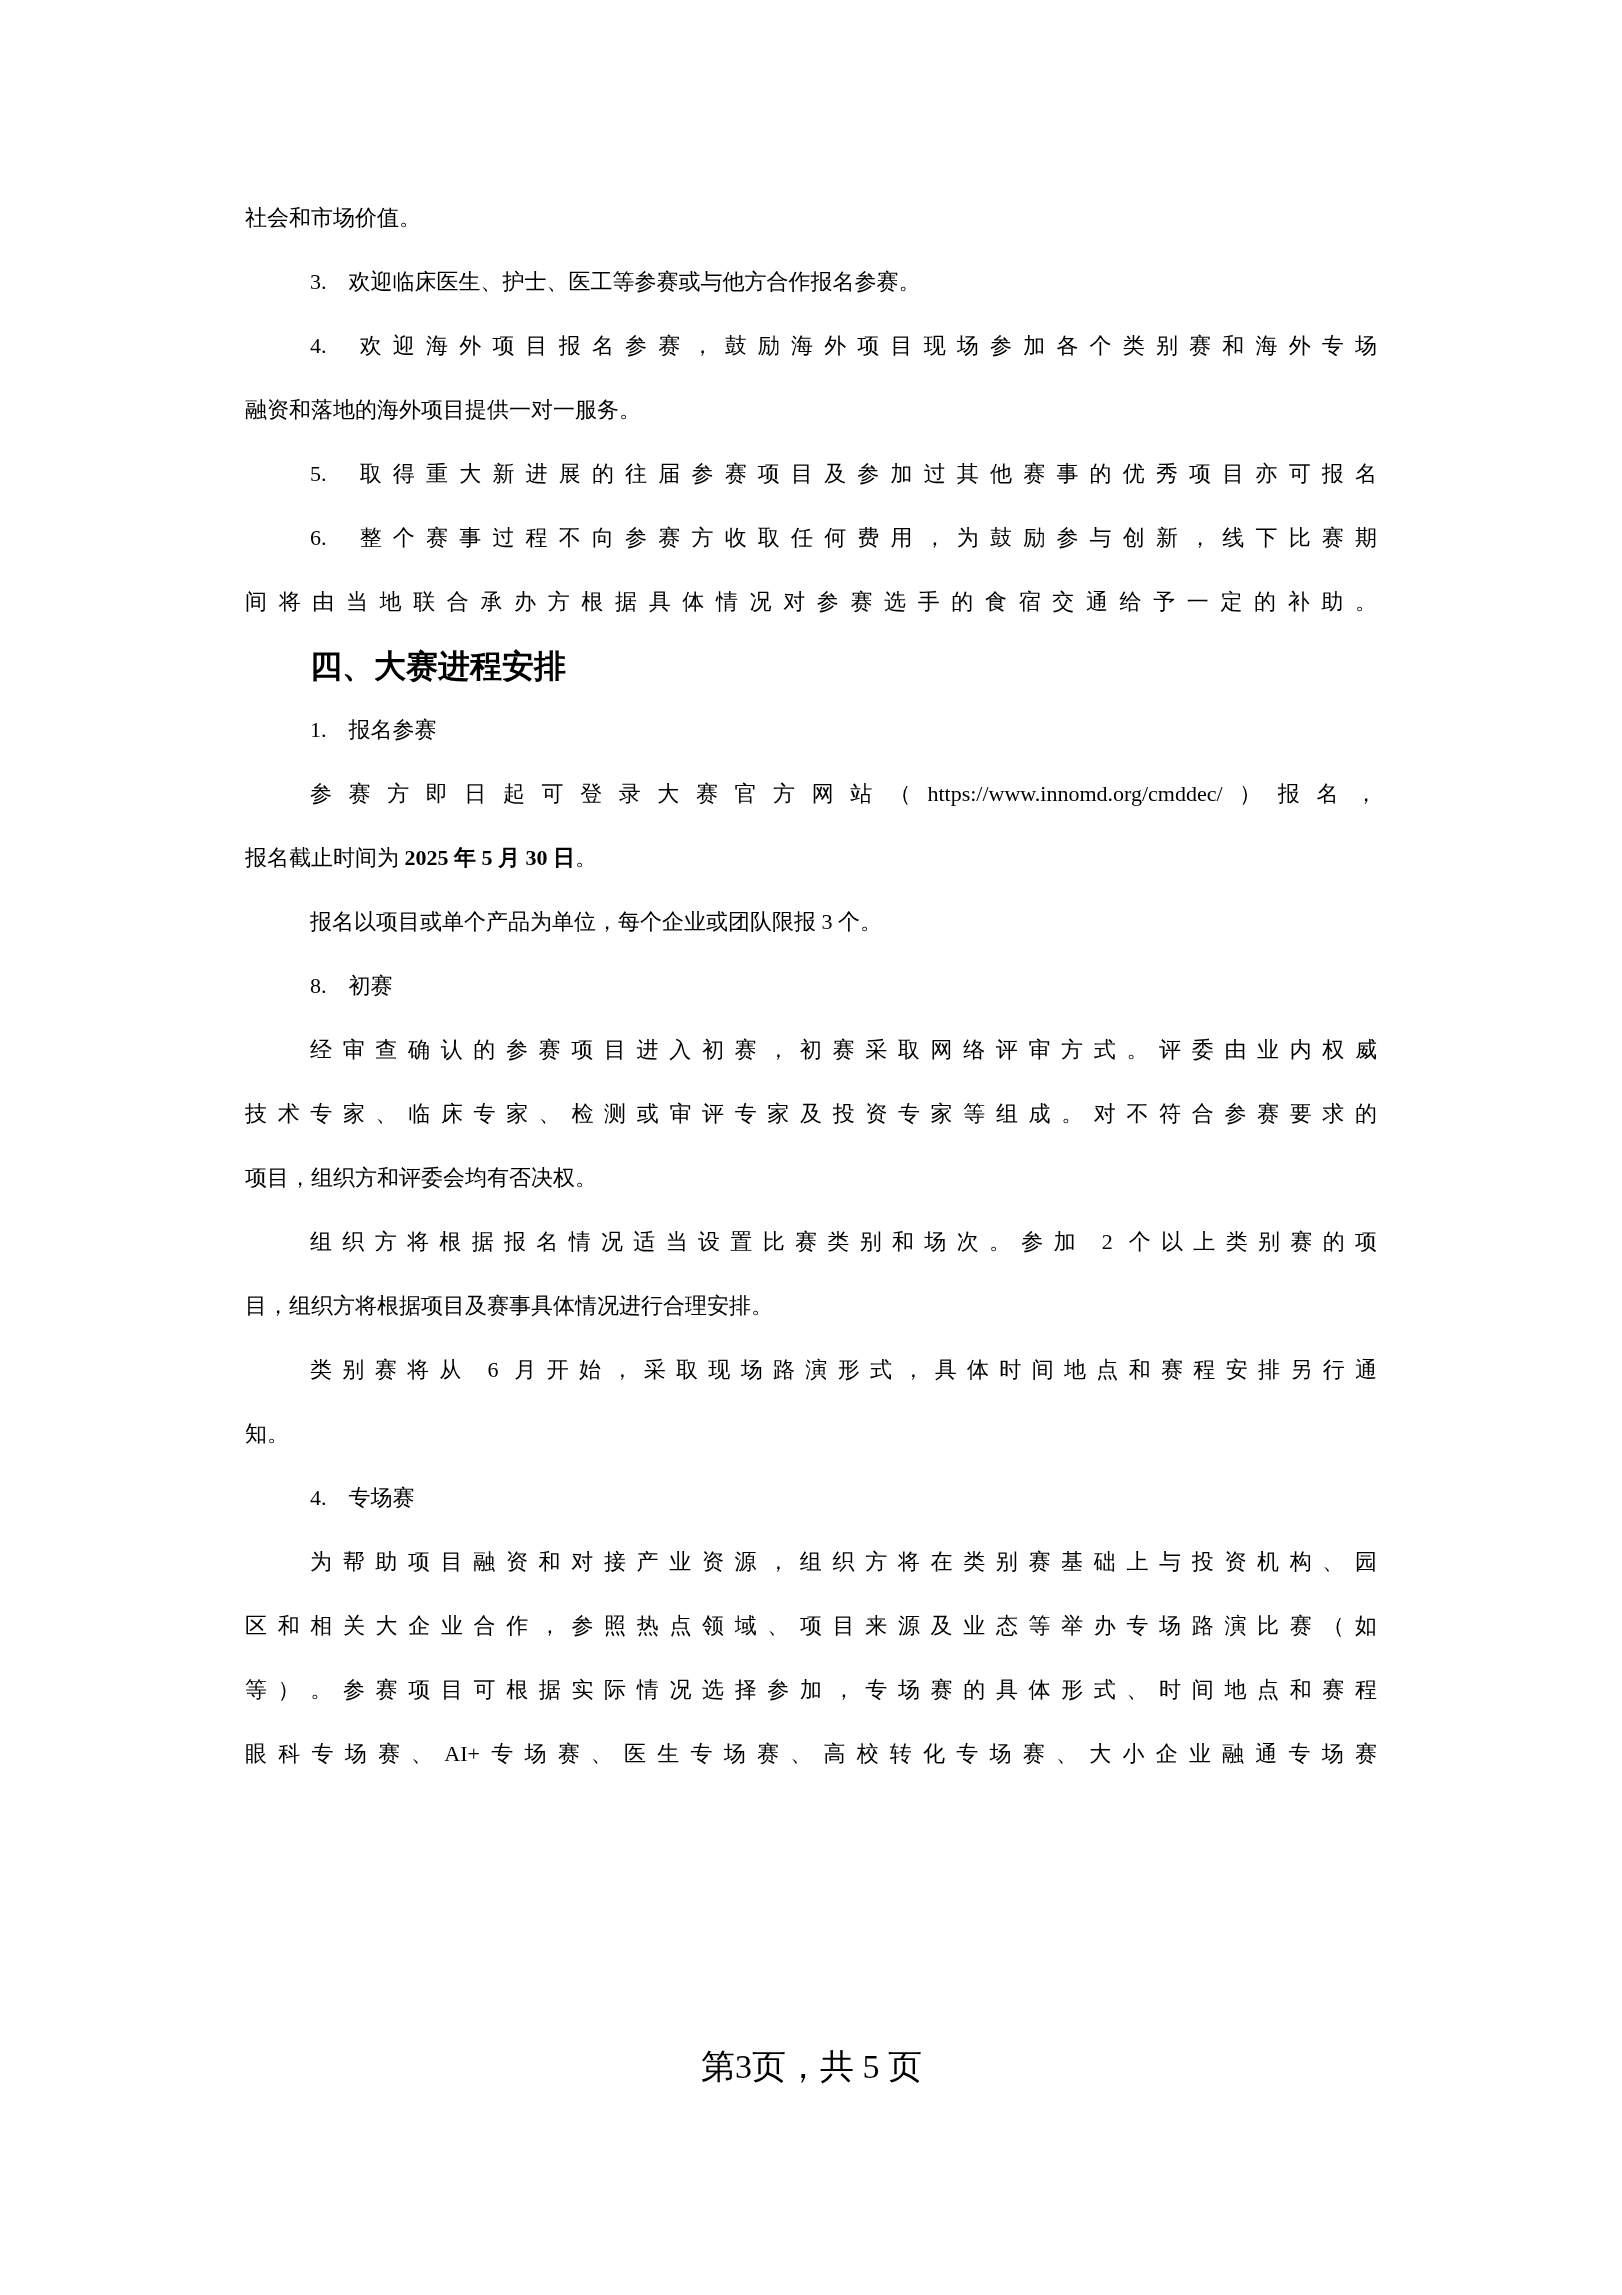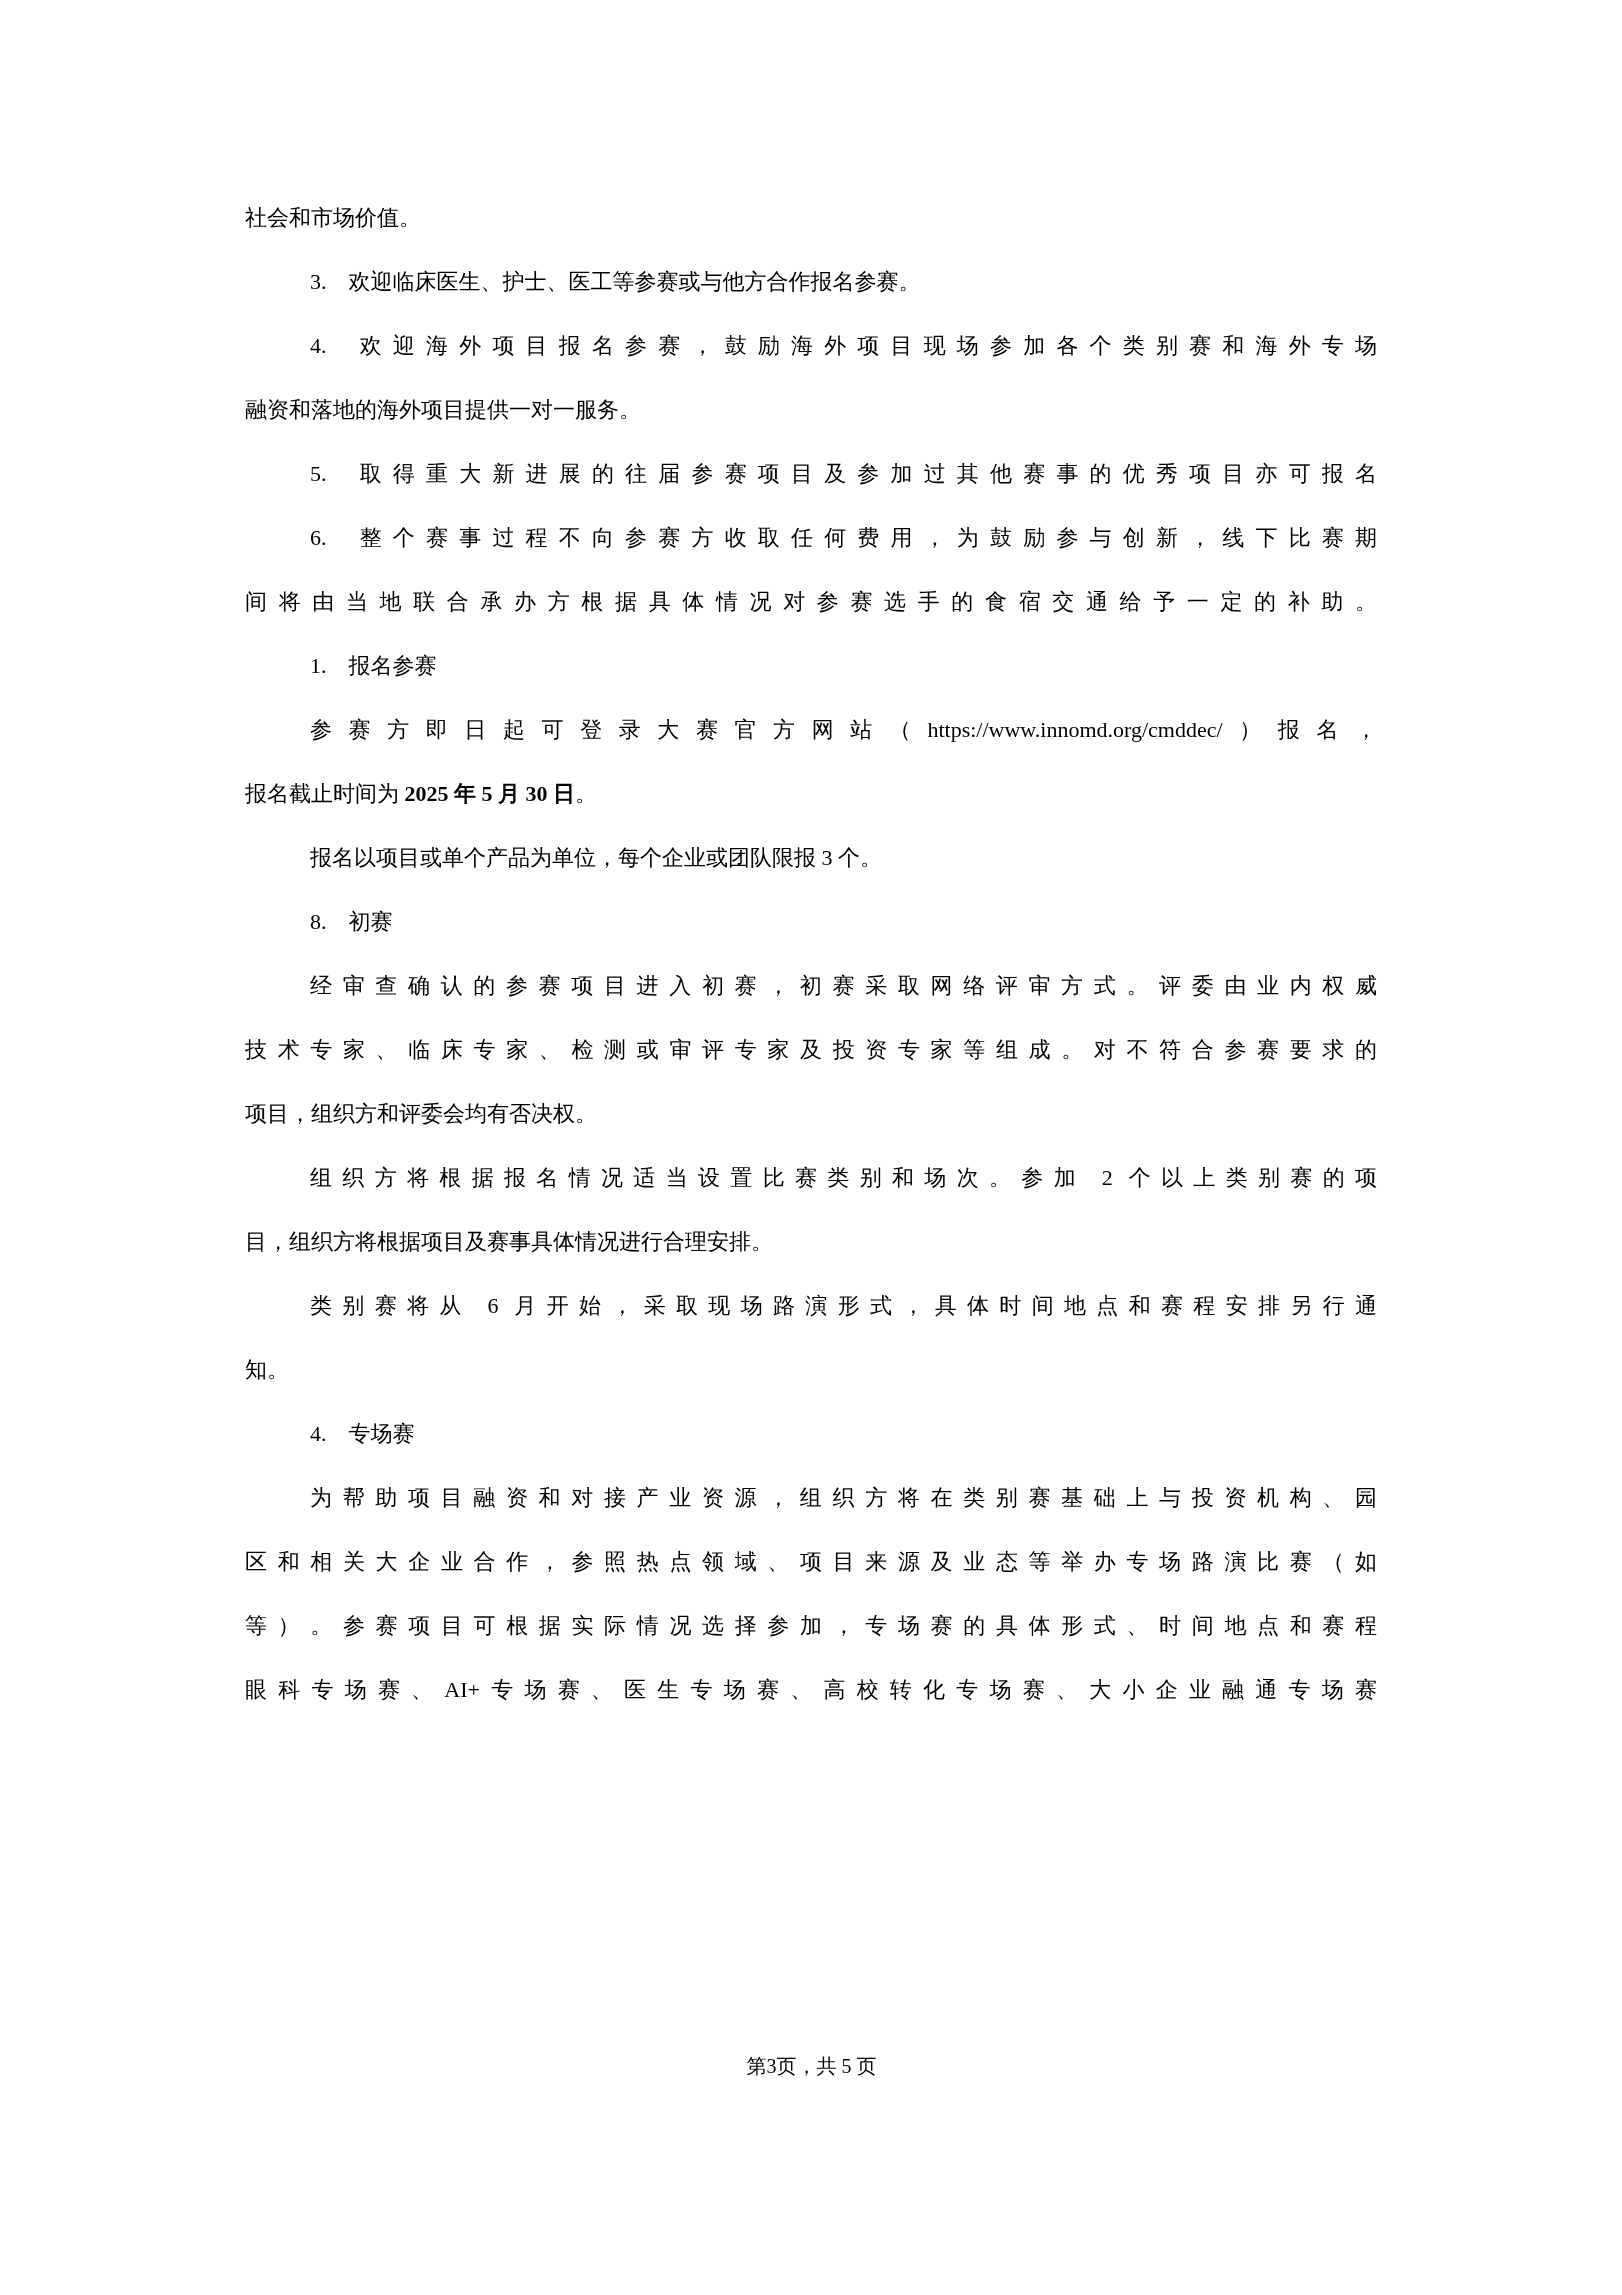--- a/index.html
+++ b/index.html
@@ -32,36 +32,37 @@
     font-weight: 700;
     font-size: 32px;
   }
   .b { font-weight: 700; }
   #footer {
     position: absolute;
     left: 0;
     top: 2047px;
     width: 1623px;
     text-align: center;
-    font-size: 20px;
+    font-size: 34px;
     line-height: 39px;
   }
 </style>
 </head>
 <body>
 
 <div id="page">
   <div id="doc">
       <div class="line"><span>社会和市场价值。</span></div>
       <div class="line ind"><span>3. 欢迎临床医生、护士、医工等参赛或与他方合作报名参赛。</span></div>
       <div class="line ind jst"><span>4. 欢迎海外项目报名参赛，鼓励海外项目现场参加各个类别赛和海外专场</span></div>
       <div class="line"><span>融资和落地的海外项目提供一对一服务。</span></div>
       <div class="line ind jst"><span>5. 取得重大新进展的往届参赛项目及参加过其他赛事的优秀项目亦可报名</span></div>
       <div class="line ind jst"><span>6. 整个赛事过程不向参赛方收取任何费用，为鼓励参与创新，线下比赛期</span></div>
       <div class="line jst"><span>间将由当地联合承办方根据具体情况对参赛选手的食宿交通给予一定的补助。</span></div>
+      <div class="line ind hd"><span>四、大赛进程安排</span></div>
       <div class="line ind"><span>1. 报名参赛</span></div>
       <div class="line ind jst"><span>参赛方即日起可登录大赛官方网站（https://www.innomd.org/cmddec/）报名，</span></div>
       <div class="line"><span>报名截止时间为 </span><span class="b">2025 年 5 月 30 日</span><span>。</span></div>
       <div class="line ind"><span>报名以项目或单个产品为单位，每个企业或团队限报 3 个。</span></div>
       <div class="line ind"><span>8. 初赛</span></div>
       <div class="line ind jst"><span>经审查确认的参赛项目进入初赛，初赛采取网络评审方式。评委由业内权威</span></div>
       <div class="line jst"><span>技术专家、临床专家、检测或审评专家及投资专家等组成。对不符合参赛要求的</span></div>
       <div class="line"><span>项目，组织方和评委会均有否决权。</span></div>
       <div class="line ind jst"><span>组织方将根据报名情况适当设置比赛类别和场次。参加 2 个以上类别赛的项</span></div>
       <div class="line"><span>目，组织方将根据项目及赛事具体情况进行合理安排。</span></div>

